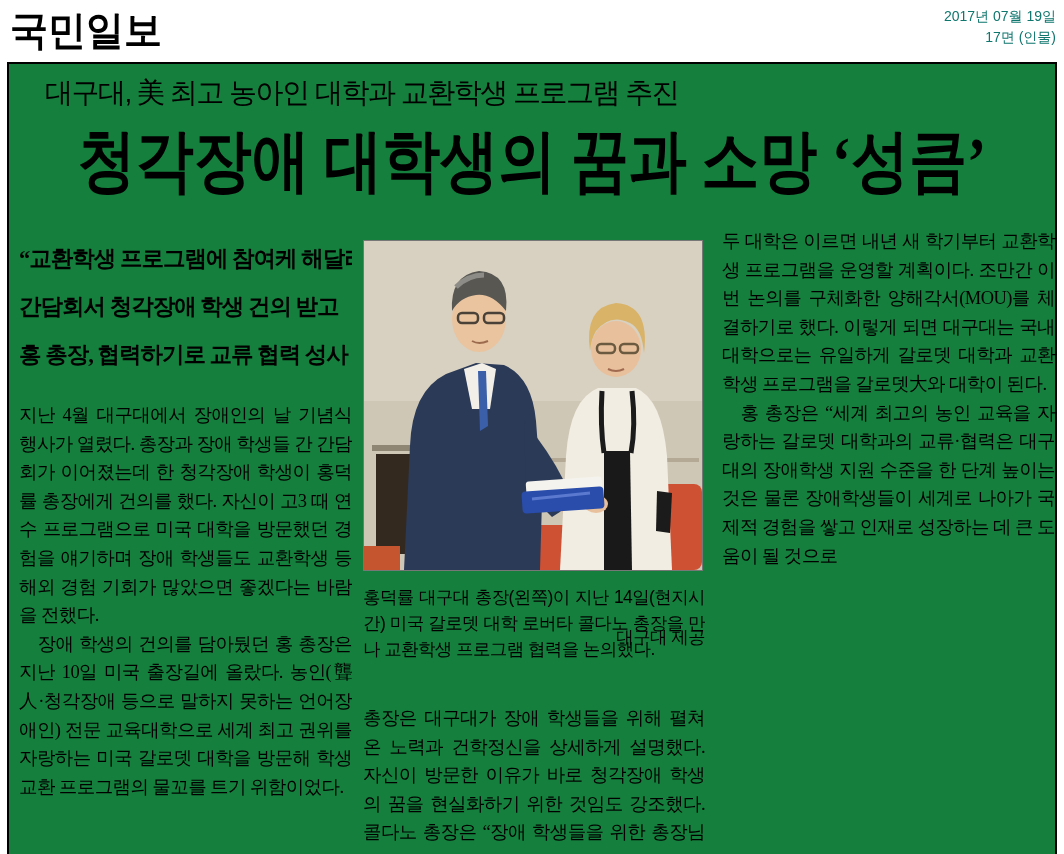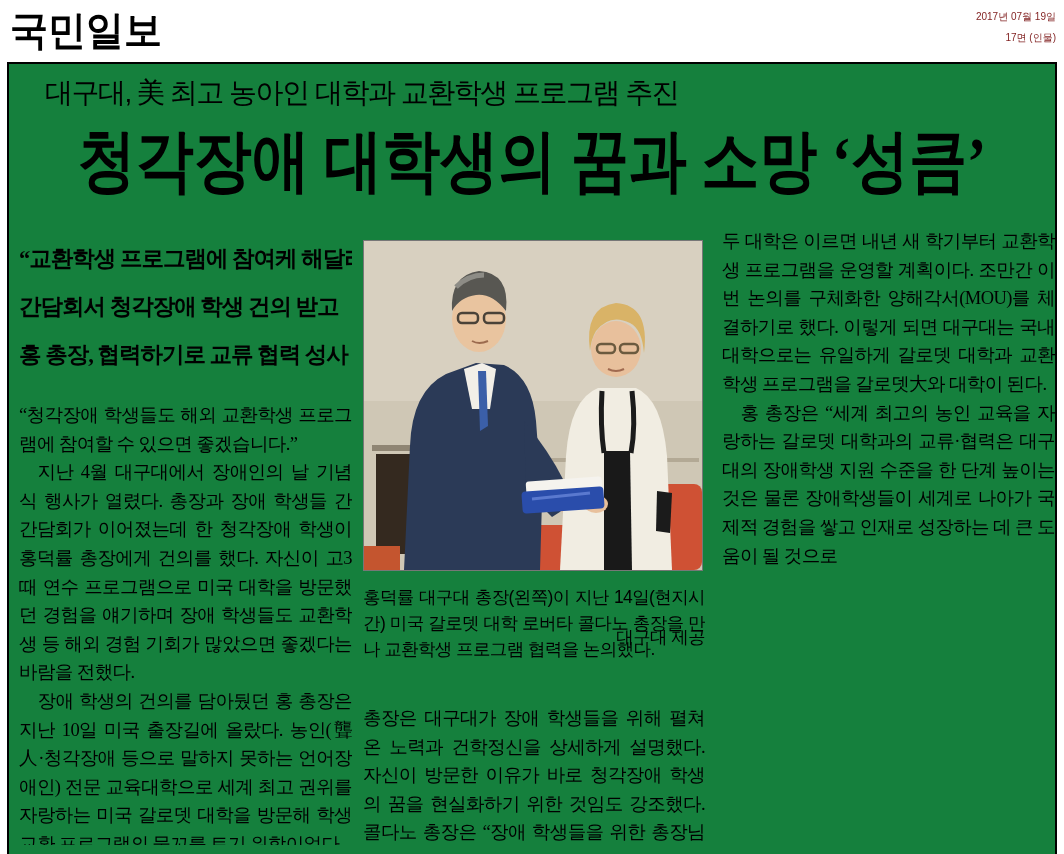--- a/index.html
+++ b/index.html
@@ -11,21 +11,21 @@
     position: relative; overflow: hidden;
   }
   .masthead {
     position: absolute; top: 4px; left: 10px;
     font-size: 38px; font-weight: 900; letter-spacing: 0px;
     transform: scaleY(1.05); transform-origin: left top;
     font-family: "DejaVu Sans", sans-serif;
   }
   .dateblock {
     position: absolute; top: 6px; right: 8px;
-    text-align: right; font-size: 10px; line-height: 21px; color: #7f1d1d;
+    text-align: right; font-size: 14px; line-height: 21px; color: #0f766e;
   }
   .article-box {
     position: absolute; left: 7px; top: 62px;
     width: 1050px; height: 794px;
     border: 2px solid #000; background: #15803d;
   }
   .kicker {
     position: absolute; top: 10px; left: 36px;
     font-size: 28px; letter-spacing: -1.5px; font-weight: 500;
     white-space: nowrap;
@@ -87,21 +87,20 @@
 
   <div class="headline">청각장애 대학생의 꿈과 소망 ‘성큼’</div>
 
   <div class="col col1">
     <div class="deck">
         <p>“교환학생 프로그램에 참여케 해달라”</p>
         <p>간담회서 청각장애 학생 건의 받고</p>
         <p>홍 총장, 협력하기로 교류 협력 성사</p>
       </div>
     <div class="bodytext">
-        <p>“청각장애 학생들도 해외 교환학생 프로그램에 참여할 수 있으면 좋겠습니다.”</p>
         <p>지난 4월 대구대에서 장애인의 날 기념식 행사가 열렸다. 총장과 장애 학생들 간 간담회가 이어졌는데 한 청각장애 학생이 홍덕률 총장에게 건의를 했다. 자신이 고3 때 연수 프로그램으로 미국 대학을 방문했던 경험을 얘기하며 장애 학생들도 교환학생 등 해외 경험 기회가 많았으면 좋겠다는 바람을 전했다.</p>
         <p>장애 학생의 건의를 담아뒀던 홍 총장은 지난 10일 미국 출장길에 올랐다. 농인(聾人·청각장애 등으로 말하지 못하는 언어장애인) 전문 교육대학으로 세계 최고 권위를 자랑하는 미국 갈로뎃 대학을 방문해 학생 교환 프로그램의 물꼬를 트기 위함이었다.</p>
       </div>
   </div>
 
   <div class="col col2">
     <div class="photo-frame">
       <svg width="338" height="329" viewBox="0 0 338 329">
 
         <rect x="0" y="0" width="338" height="329" fill="#d8d0c0"></rect>

